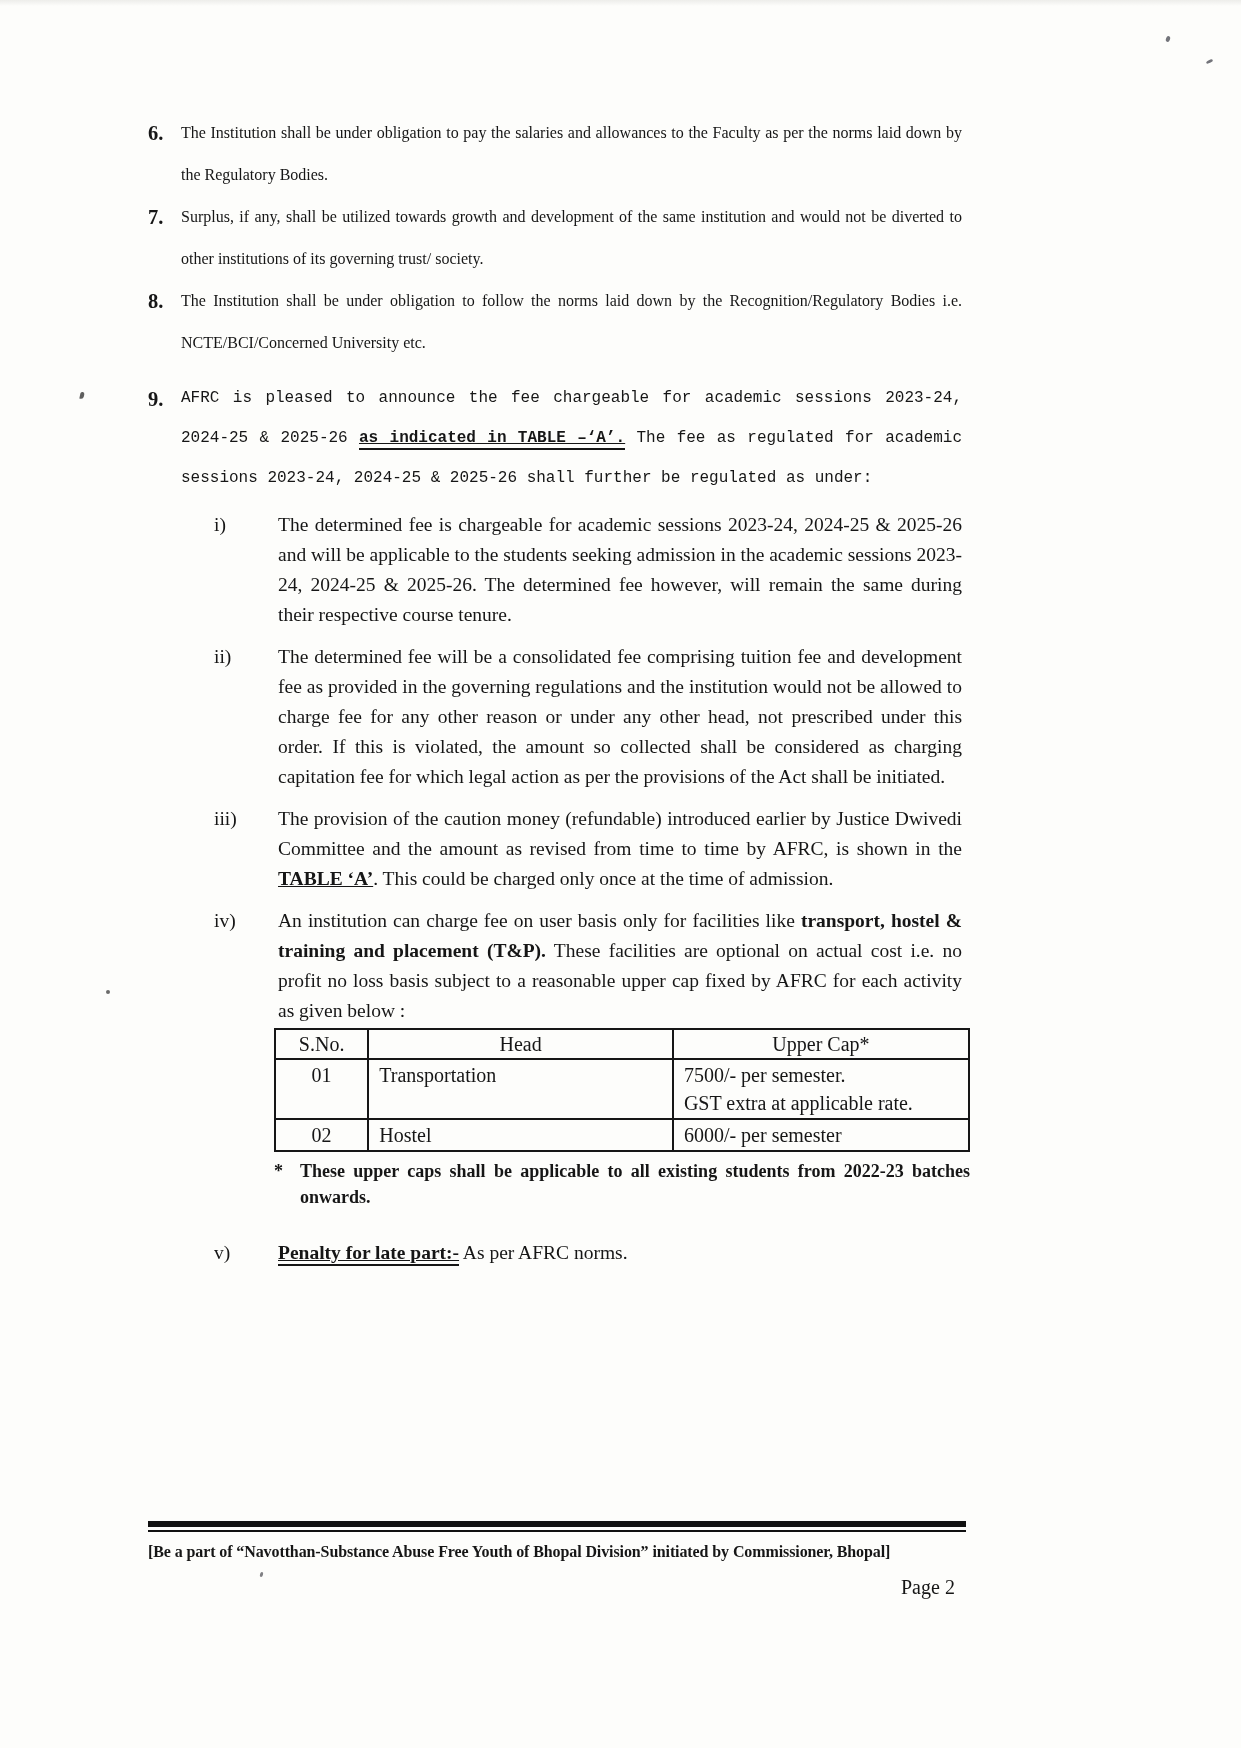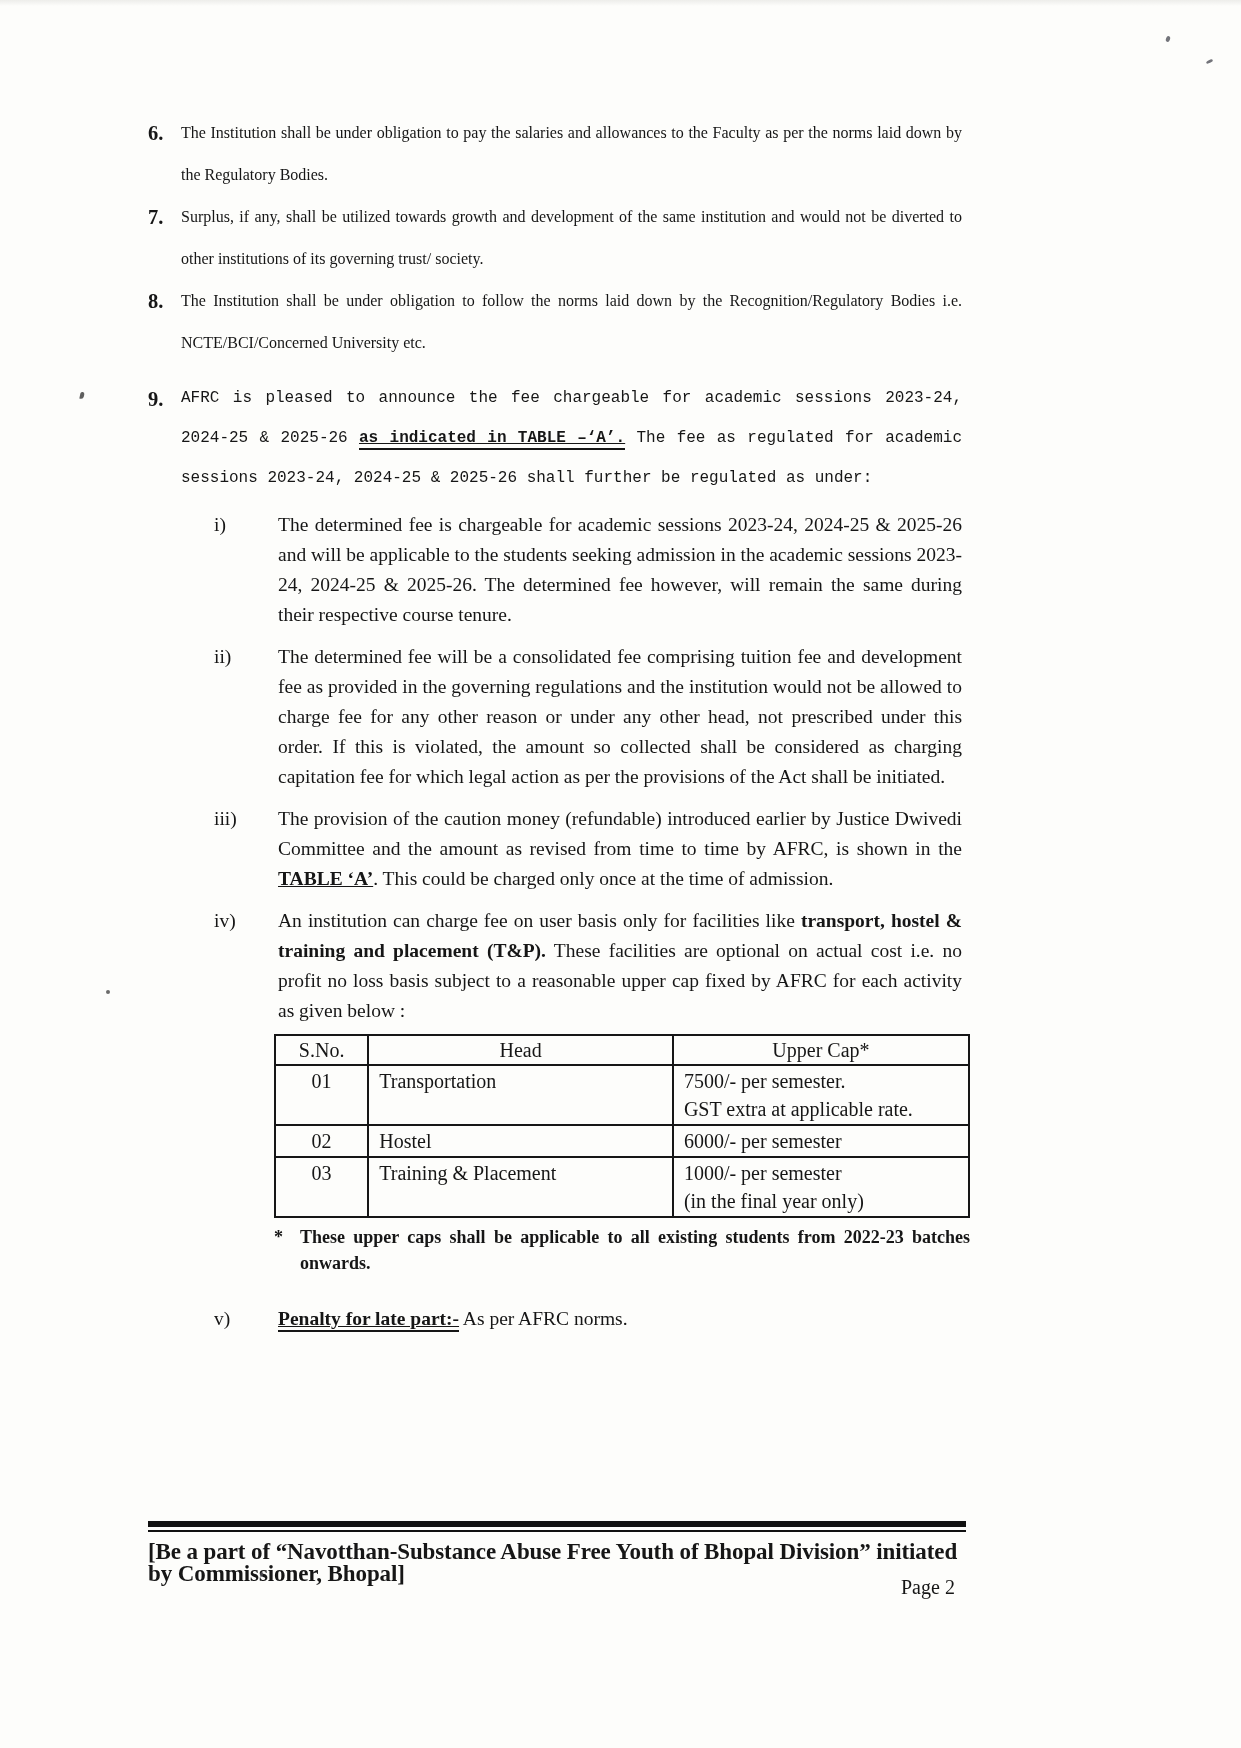--- a/index.html
+++ b/index.html
@@ -40,21 +40,21 @@
     font-weight:bold;
     text-decoration:underline;
     border-bottom:2px solid #161616;
     padding-bottom:1px;
   }
   .emph-u { font-weight:bold; text-decoration:underline; }
   .emph-b { font-weight:bold; }
 
   
   .fee-table {
-    margin-left:126px; margin-top:8px;
+    margin-left:126px; margin-top:2px;
     border-collapse:collapse;
     width:696px;
     font-size:20px;
   }
   .fee-table th, .fee-table td {
     border:2px solid #161616;
     font-weight:normal;
     vertical-align:top;
     padding:1px 10px;
     line-height:28px;
@@ -82,21 +82,21 @@
 
   
   .footer-rule {
     position:absolute; left:148px; top:1521px; width:818px;
     height:3px;
     border-top:6px solid #111;
     border-bottom:2px solid #111;
   }
   .footer-banner {
     position:absolute; left:148px; top:1541px; width:820px;
-    font-weight:bold; font-size:23px; line-height:22px;
+    font-weight:bold; font-size:16px; line-height:22px;
     letter-spacing:-0.1px;
   }
   .page-number {
     position:absolute; left:901px; top:1576px;
     font-size:20px;
   }
 
   
   .artifact { position:absolute; background:#44464f; border-radius:50%; opacity:.75; }
   .a1 { left:1166px; top:36px;  width:4px; height:6px; transform:rotate(20deg); }
@@ -173,28 +173,20 @@
         </td>
       </tr>
       <tr>
         <td class="col-sno">02</td>
         <td class="col-head">Hostel</td>
         <td class="col-cap">
           <div>6000/- per semester</div>
           <div></div>
         </td>
       </tr>
-      <tr>
-        <td class="col-sno">03</td>
-        <td class="col-head">Training &amp; Placement</td>
-        <td class="col-cap">
-          <div>1000/- per semester</div>
-          <div>(in the final year only)</div>
-        </td>
-      </tr>
     </tbody>
       </table>
 
     <div class="footnote">
       <div class="fn-marker">*</div>
       <div class="fn-text">These upper caps shall be applicable to all existing students from 2022-23 batches onwards.</div>
     </div>
 
 
     <div class="sub-item item-v">

